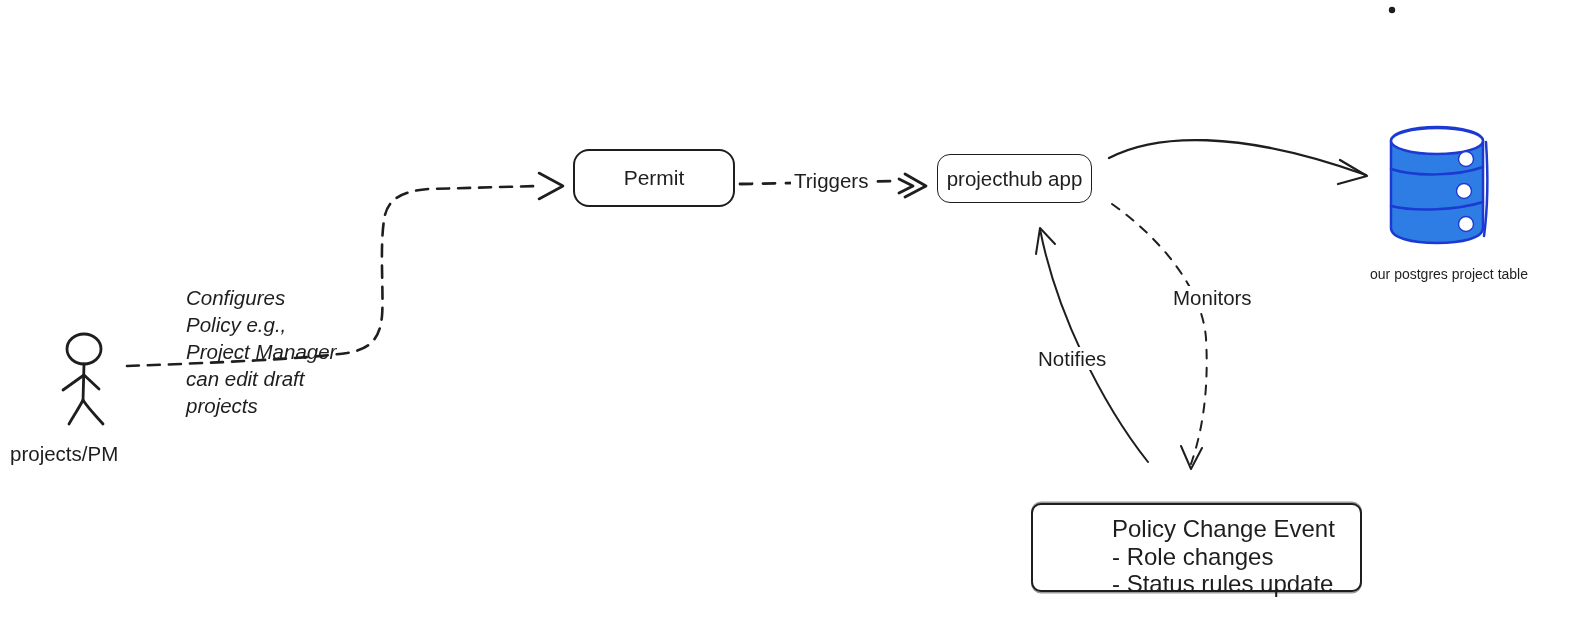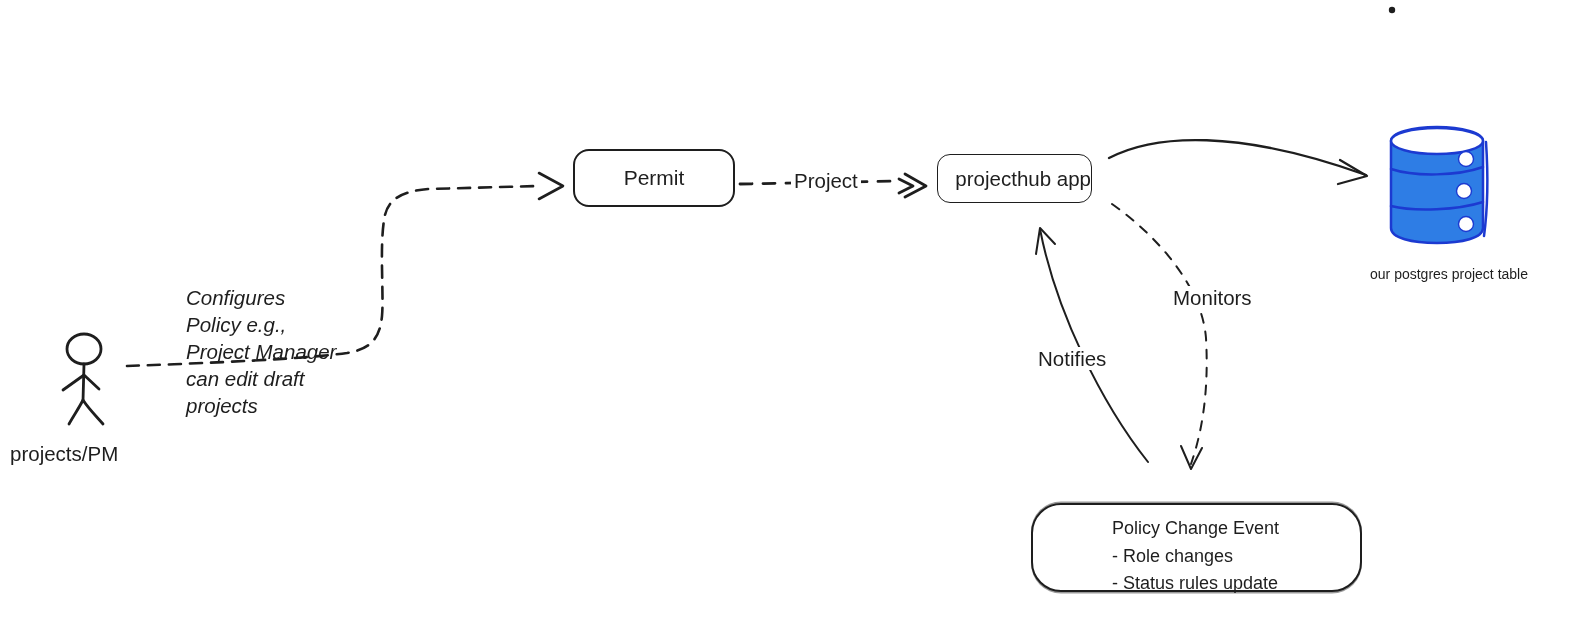--- a/index.html
+++ b/index.html
@@ -26,24 +26,24 @@
   .db-hole{fill:#ffffff;stroke:var(--database-stroke);stroke-width:1.4;}
   .lbl{position:absolute;white-space:pre-line;line-height:27px;font-size:20.5px;}
   .arrow-label{background:var(--background);padding:0 3px;line-height:23px;}
   .node{
     position:absolute;box-sizing:border-box;
     border:2.5px solid var(--ink);
     display:flex;align-items:center;justify-content:center;
     background:var(--background);
   }
   .node-permit{left:573px;top:149px;width:162px;height:58px;border-radius:16px;font-size:21px;}
-  .node-app{left:937px;top:154px;width:155px;height:49px;border-radius:13px;border-width:1.8px;font-size:20.5px;justify-content:flex-end;}
+  .node-app{left:937px;top:154px;width:155px;height:49px;border-radius:13px;border-width:1.8px;font-size:20.5px;}
   .node-event{
-    left:1031px;top:503px;width:331px;height:89px;border-radius:30px;border-width:2px;
-    display:block;padding:10px 8px 0 79px;font-size:18px;line-height:27.5px;white-space:pre-line;
+    left:1031px;top:503px;width:331px;height:89px;border-radius:10px;border-width:2px;
+    display:block;padding:10px 8px 0 79px;font-size:24px;line-height:27.5px;white-space:pre-line;
     box-shadow:0 1.5px 0 var(--sketch-gray), 0 -1.5px 0 var(--sketch-gray);
   }
   .actor-label{left:10px;top:440px;width:140px;}
   .configures-note{left:186px;top:284px;font-style:italic;}
   .triggers-label{left:791px;top:169px;}
   .generates-label{left:1094px;top:108px;}
   .monitors-label{left:1170px;top:286px;}
   .notifies-label{left:1035px;top:347px;}
   .db-label{left:1276px;top:261px;width:252px;text-align:right;font-size:14px;}
 </style>
@@ -108,21 +108,21 @@
   <div class="lbl configures-note">Configures
 Policy e.g.,
 Project Manager
 can edit draft
 projects</div>
 
   <div class="node node-permit">
     <span>Permit</span>
   </div>
 
-  <div class="lbl arrow-label triggers-label">Project</div>
+  <div class="lbl arrow-label triggers-label">Triggers</div>
 
   <div class="node node-app">
     <span>projecthub app</span>
   </div>
 
 
   <div class="lbl arrow-label monitors-label">Monitors</div>
 
   <div class="lbl arrow-label notifies-label">Notifies</div>
 

